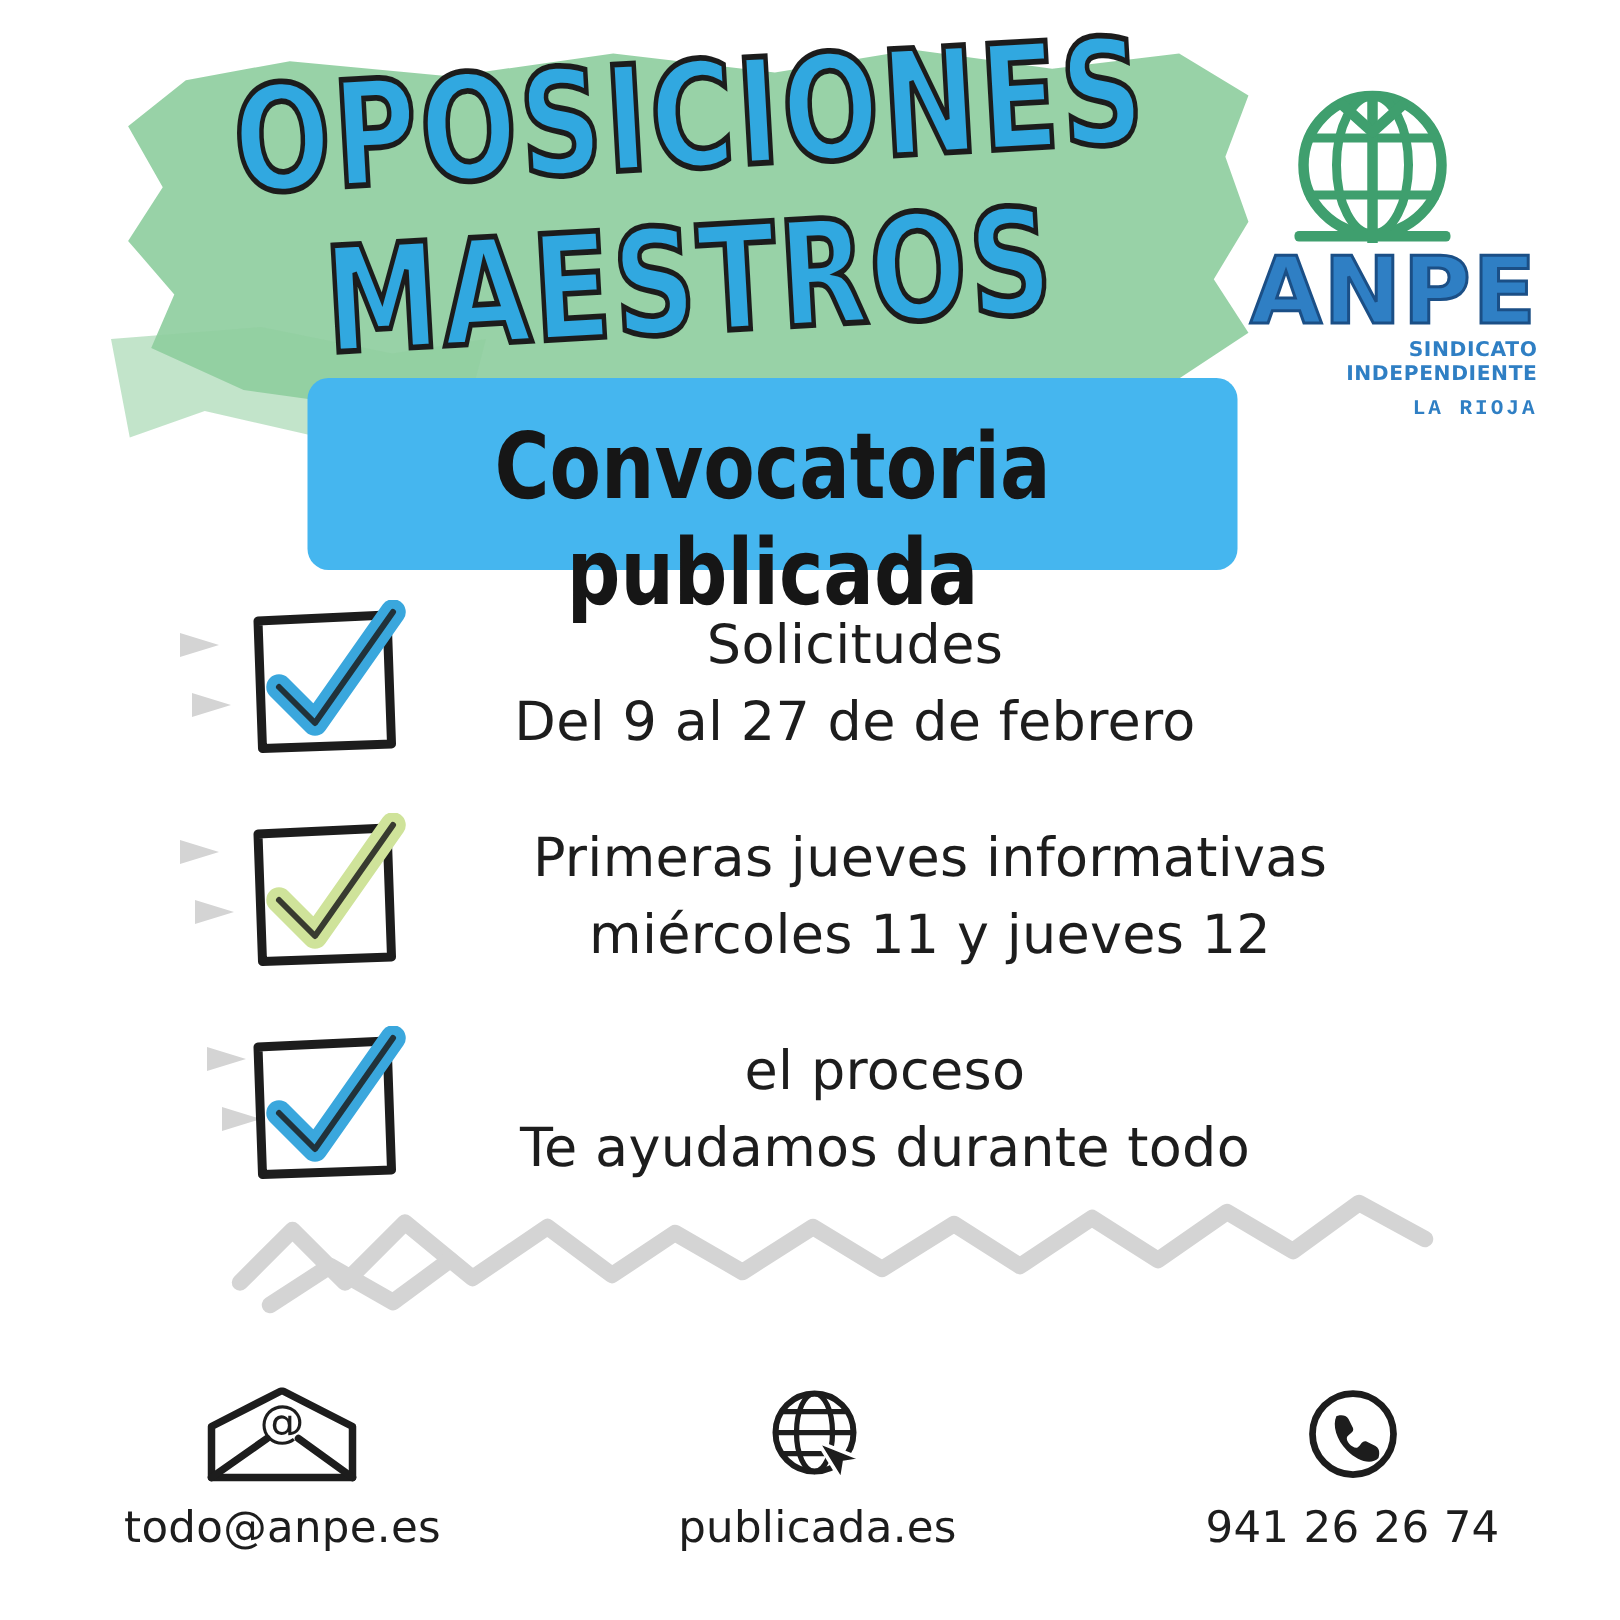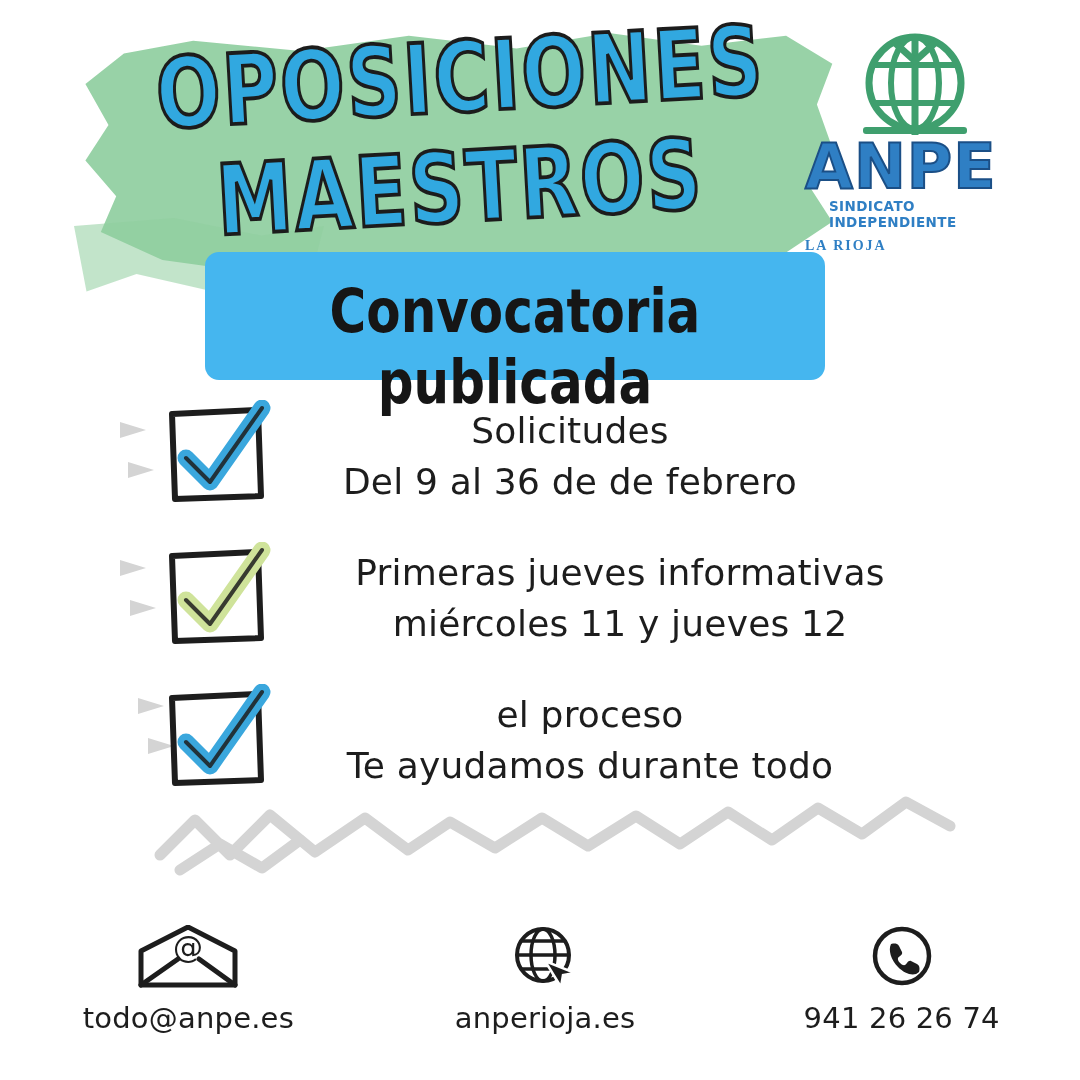--- a/index.html
+++ b/index.html
@@ -80,23 +80,23 @@
     font-size: 76px;
     margin-top: 34px;
     transform: rotate(-3.2deg) scaleY(1.28);
     transform-origin: center;
   }
 
   
   .logo {
     position: absolute;
     right: 55px;
-    top: 31px;
+    top: 58px;
     width: 220px;
-    text-align: left;
+    text-align: right;
     z-index: 5;
   }
   .logo-mark {
     width: 120px;
     height: 112px;
     margin: 0 auto;
     display: block;
   }
   .logo-word {
     font-family: "DejaVu Sans", sans-serif;
@@ -111,21 +111,21 @@
   .logo-sub {
     font-family: "DejaVu Sans", sans-serif;
     font-weight: bold;
     font-size: 13.5px;
     color: #2f7fc4;
     letter-spacing: 0.4px;
     margin-top: 3px;
     margin-left: 24px;
   }
   .logo-region {
-    font-family: Liberation Serif, serif;
+    font-family: Liberation Mono, monospace;
     font-weight: bold;
     font-size: 14px;
     color: #2f7fc4;
     letter-spacing: 2px;
     margin-top: 8px;
   }
 
   
   .banner {
     position: absolute;
@@ -277,21 +277,21 @@
         <div class="arrow-deco" style="left:0px; top:26px;"></div>
         <div class="arrow-deco" style="left:8px; top:66px;"></div>
         <svg class="check-svg" width="110" height="110" viewBox="0 0 110 110">
           <path d="M10 14 L96 10 L99 96 L13 99 Z" fill="none" stroke="#1d1d1d" stroke-width="6" stroke-linejoin="round"></path>
           <path d="M24 58 L48 82 L100 8" fill="none" stroke="#3aa7dd" stroke-width="17" stroke-linecap="round" stroke-linejoin="round"></path>
           <path d="M24 58 L48 82 L100 8" fill="none" stroke="#1d1d1d" stroke-width="4" stroke-linecap="round" stroke-linejoin="round" opacity="0.85"></path>
         </svg>
       </div>
       <div class="row-text">
         <span class="ln">Solicitudes</span>
-        <span class="ln">Del 9 al 36 de de febrero</span>
+        <span class="ln">Del 9 al 27 de de febrero</span>
       </div>
     </div>
 
     <div class="check-row r2">
       <div class="check-box-wrap">
         <div class="arrow-deco" style="left:0px; top:22px;"></div>
         <div class="arrow-deco" style="left:10px; top:62px;"></div>
         <svg class="check-svg" width="110" height="110" viewBox="0 0 110 110">
           <path d="M10 14 L96 10 L99 96 L13 99 Z" fill="none" stroke="#1d1d1d" stroke-width="6" stroke-linejoin="round"></path>
           <path d="M24 58 L48 82 L100 8" fill="none" stroke="#cfe39a" stroke-width="17" stroke-linecap="round" stroke-linejoin="round"></path>
@@ -338,21 +338,21 @@
       <div class="contact-label">todo@anpe.es</div>
     </div>
 
     <div class="contact c-web">
       <svg class="contact-icon" width="80" height="66" viewBox="0 0 80 66">
         <circle cx="38" cy="30" r="26" fill="none" stroke="#1d1d1d" stroke-width="4"></circle>
         <ellipse cx="38" cy="30" rx="12" ry="26" fill="none" stroke="#1d1d1d" stroke-width="3.5"></ellipse>
         <path d="M12 30 H64 M16 16 H60 M16 44 H60" stroke="#1d1d1d" stroke-width="3.5" fill="none"></path>
         <path d="M40 36 L56 62 L58 50 L70 48 Z" fill="#1d1d1d" stroke="#ffffff" stroke-width="2.5"></path>
       </svg>
-      <div class="contact-label">anperioja.es</div>
+      <div class="contact-label">publicada.es</div>
     </div>
 
     <div class="contact c-phone">
       <svg class="contact-icon" width="72" height="66" viewBox="0 0 72 66">
         <circle cx="36" cy="31" r="27" fill="none" stroke="#1d1d1d" stroke-width="4.5"></circle>
         <path d="M25 19 C25 19 31 17 33 21 L36 27 C37 30 33 31 32 33 C31 36 36 41 39 40 C41 39 42 35 45 36 L51 39 C55 41 53 47 53 47 C48 52 39 49 32 42 C25 35 22 25 25 19 Z" fill="#1d1d1d"></path>
       </svg>
       <div class="contact-label">941 26 26 74</div>
     </div>
 

